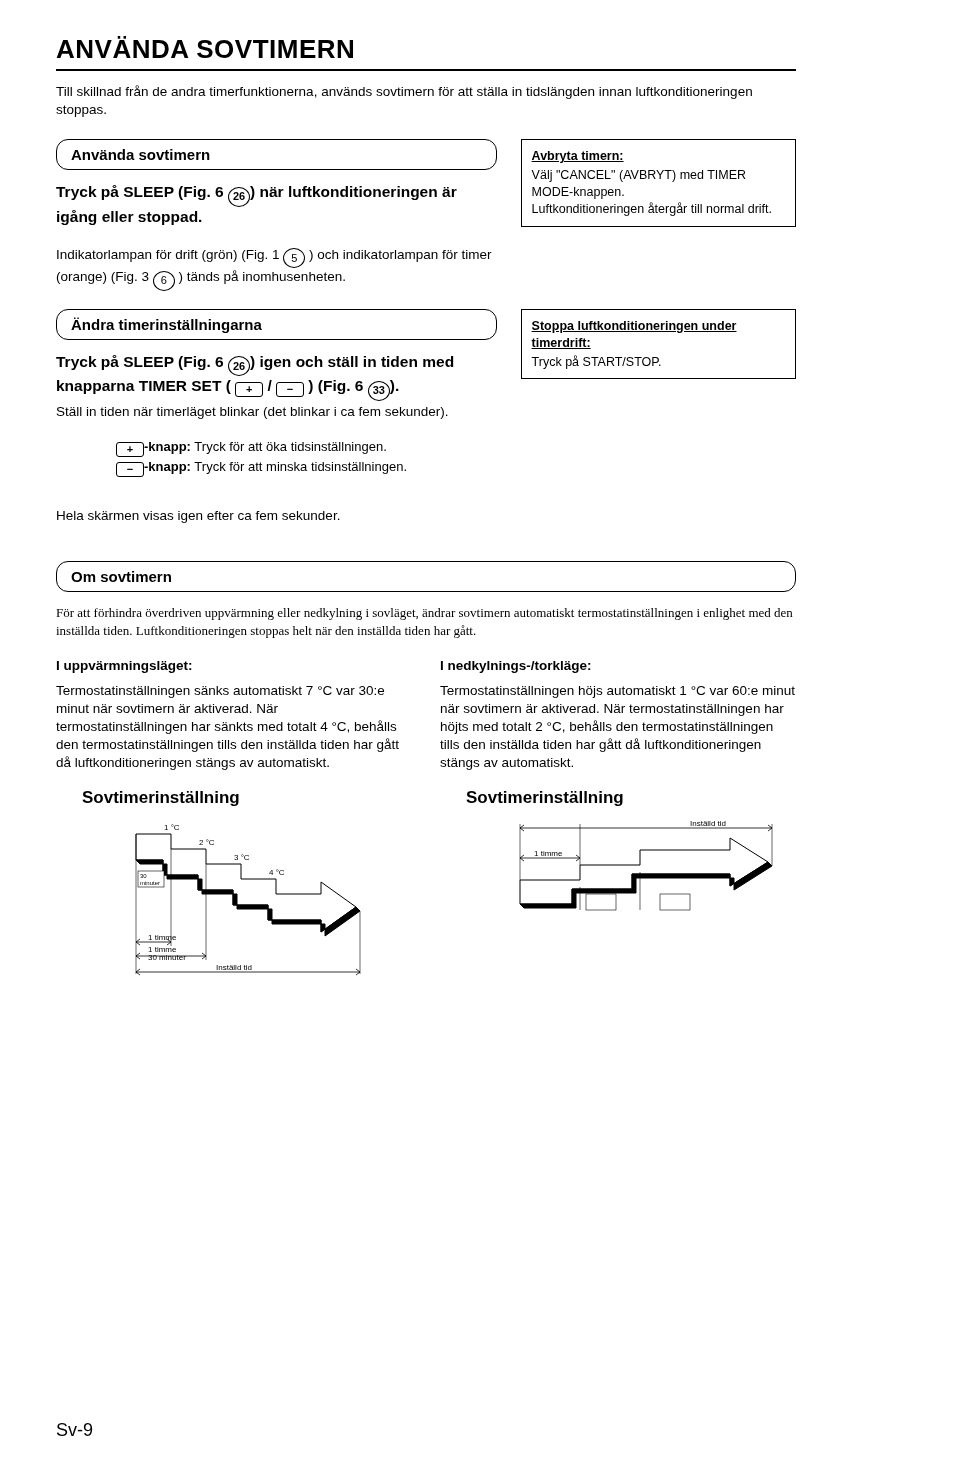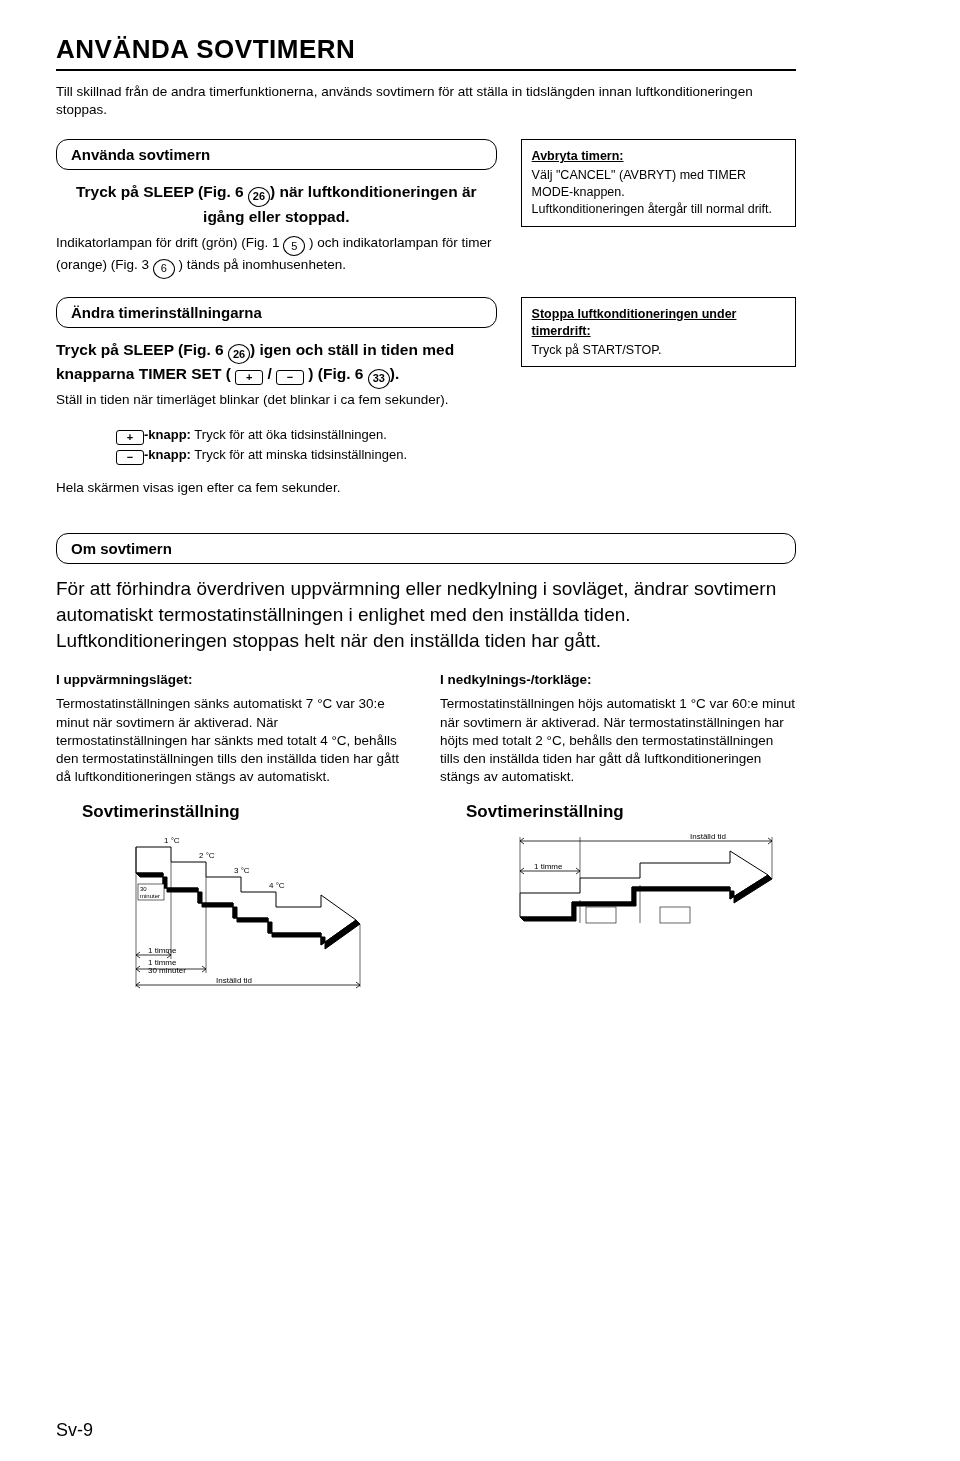--- a/index.html
+++ b/index.html
@@ -93,27 +93,28 @@
     line-height: 1;
     vertical-align: -2px;
     padding: 0 3px;
     font-weight: bold;
   }
   .bold { font-weight: bold; }
   .knapp-def {
     font-size: 13px;
     line-height: 1.5;
     margin-left: 60px;
-    margin-bottom: 14px;
+    margin-bottom: 30px;
   }
   .om-wrap { margin-top: 36px; }
   .om-body {
-    font-size: 19px;
+    font-size: 13px;
     line-height: 1.35;
     margin: 0 0 18px 0;
+    font-family: Liberation Serif, serif;
   }
   .mode-cols {
     display: flex;
     gap: 28px;
   }
   .mode-col { flex: 1; font-size: 13.5px; line-height: 1.35; }
   .mode-col .mode-title {
     font-weight: bold;
     margin-bottom: 6px;
   }
@@ -144,21 +145,21 @@
 
   <h1 class="title">ANVÄNDA SOVTIMERN</h1>
   <hr class="rule">
 
   <p class="intro">Till skillnad från de andra timerfunktionerna, används sovtimern för att ställa in tidslängden innan luftkonditioneringen stoppas.</p>
 
   <div class="two-col">
     <div class="left-col">
       <div class="section-pill">Använda sovtimern</div>
 
-      <p class="body-text bold" style="font-size:15.5px; margin-bottom:6px;text-align:center;">
+      <p class="body-text bold" style="font-size:15.5px; margin-bottom:18px;">
         <span>Tryck på SLEEP (Fig. 6 </span><span class="ref-circle">26</span><span>) när luftkonditioneringen är igång eller stoppad.</span>
       </p>
       <p class="body-text" style="margin-bottom:0;">
         <span>Indikatorlampan för drift (grön) (Fig. 1 </span><span class="ref-circle">5</span><span> ) och indikatorlampan för timer (orange) (Fig. 3 </span><span class="ref-circle">6</span><span> ) tänds på inomhusenheten.</span>
       </p>
     </div>
     <div class="right-col">
       <div class="info-box">
         <span class="ib-title">Avbryta timern:</span>
         <span>Välj "CANCEL" (AVBRYT) med TIMER MODE-knappen.</span><br>

